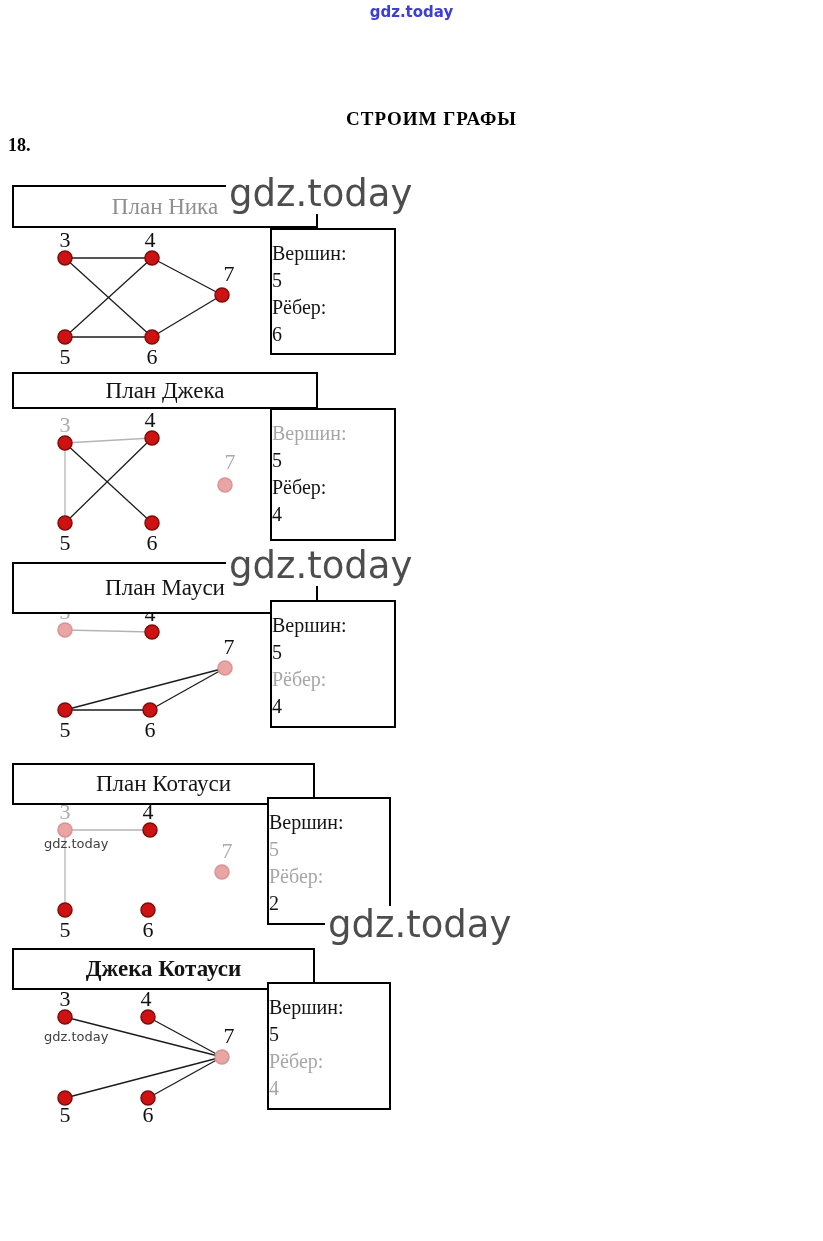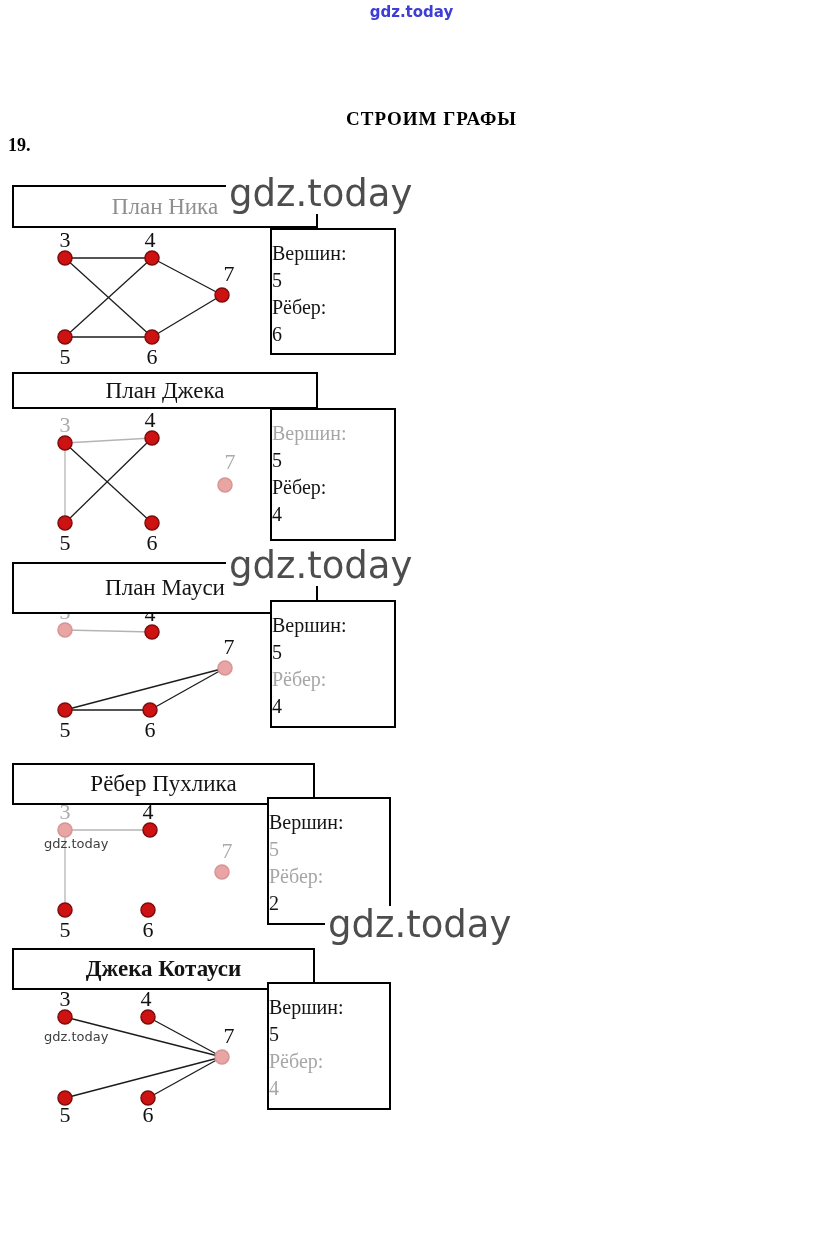--- a/index.html
+++ b/index.html
@@ -62,21 +62,21 @@
     font-family:"DejaVu Sans","Liberation Sans",sans-serif;
     font-size:13px; color:#3e3e3e; white-space:nowrap;
   }
 </style>
 </head>
 <body>
 
 <div class="page">
   <div class="top-watermark">gdz.today</div>
   <div class="page-title">СТРОИМ ГРАФЫ</div>
-  <div class="problem-number">19.</div>
+  <div class="problem-number">18.</div>
   <div>
       <div class="graph-section" style="top: 185px; height: 192px;">
         <svg width="265" height="192" class="graph-canvas">
           <line x1="65" y1="73" x2="152" y2="73" class="edge"></line>
           <line x1="65" y1="73" x2="152" y2="152" class="edge"></line>
           <line x1="152" y1="73" x2="65" y2="152" class="edge"></line>
           <line x1="152" y1="73" x2="222" y2="110" class="edge"></line>
           <line x1="152" y1="152" x2="222" y2="110" class="edge"></line>
           <line x1="65" y1="152" x2="152" y2="152" class="edge"></line>
           <circle cx="65" cy="73" r="7" class="vertex"></circle>
@@ -163,21 +163,21 @@
           <circle cx="150" cy="67" r="7" class="vertex"></circle>
           <text x="148" y="56" text-anchor="middle" class="vertex-label">4</text>
           <circle cx="222" cy="109" r="7" class="vertex faded-vertex"></circle>
           <text x="227" y="95" text-anchor="middle" class="vertex-label faded">7</text>
           <circle cx="65" cy="147" r="7" class="vertex"></circle>
           <text x="65" y="174" text-anchor="middle" class="vertex-label">5</text>
           <circle cx="148" cy="147" r="7" class="vertex"></circle>
           <text x="148" y="174" text-anchor="middle" class="vertex-label">6</text>
         </svg>
         <div class="title-box" style="width: 303px; height: 42px;">
-          <span class="plan-title">Рёбер Пухлика</span>
+          <span class="plan-title">План Котауси</span>
         </div>
         <div class="info-box" style="left: 267px; top: 34px; width: 124px; height: 128px;">
           <div class="info-line">Вершин:</div>
           <div class="info-line faded">5</div>
           <div class="info-line faded">Рёбер:</div>
           <div class="info-line">2</div>
         </div>
       </div>
       <div class="graph-section" style="top: 948px; height: 185px;">
         <svg width="265" height="185" class="graph-canvas">

